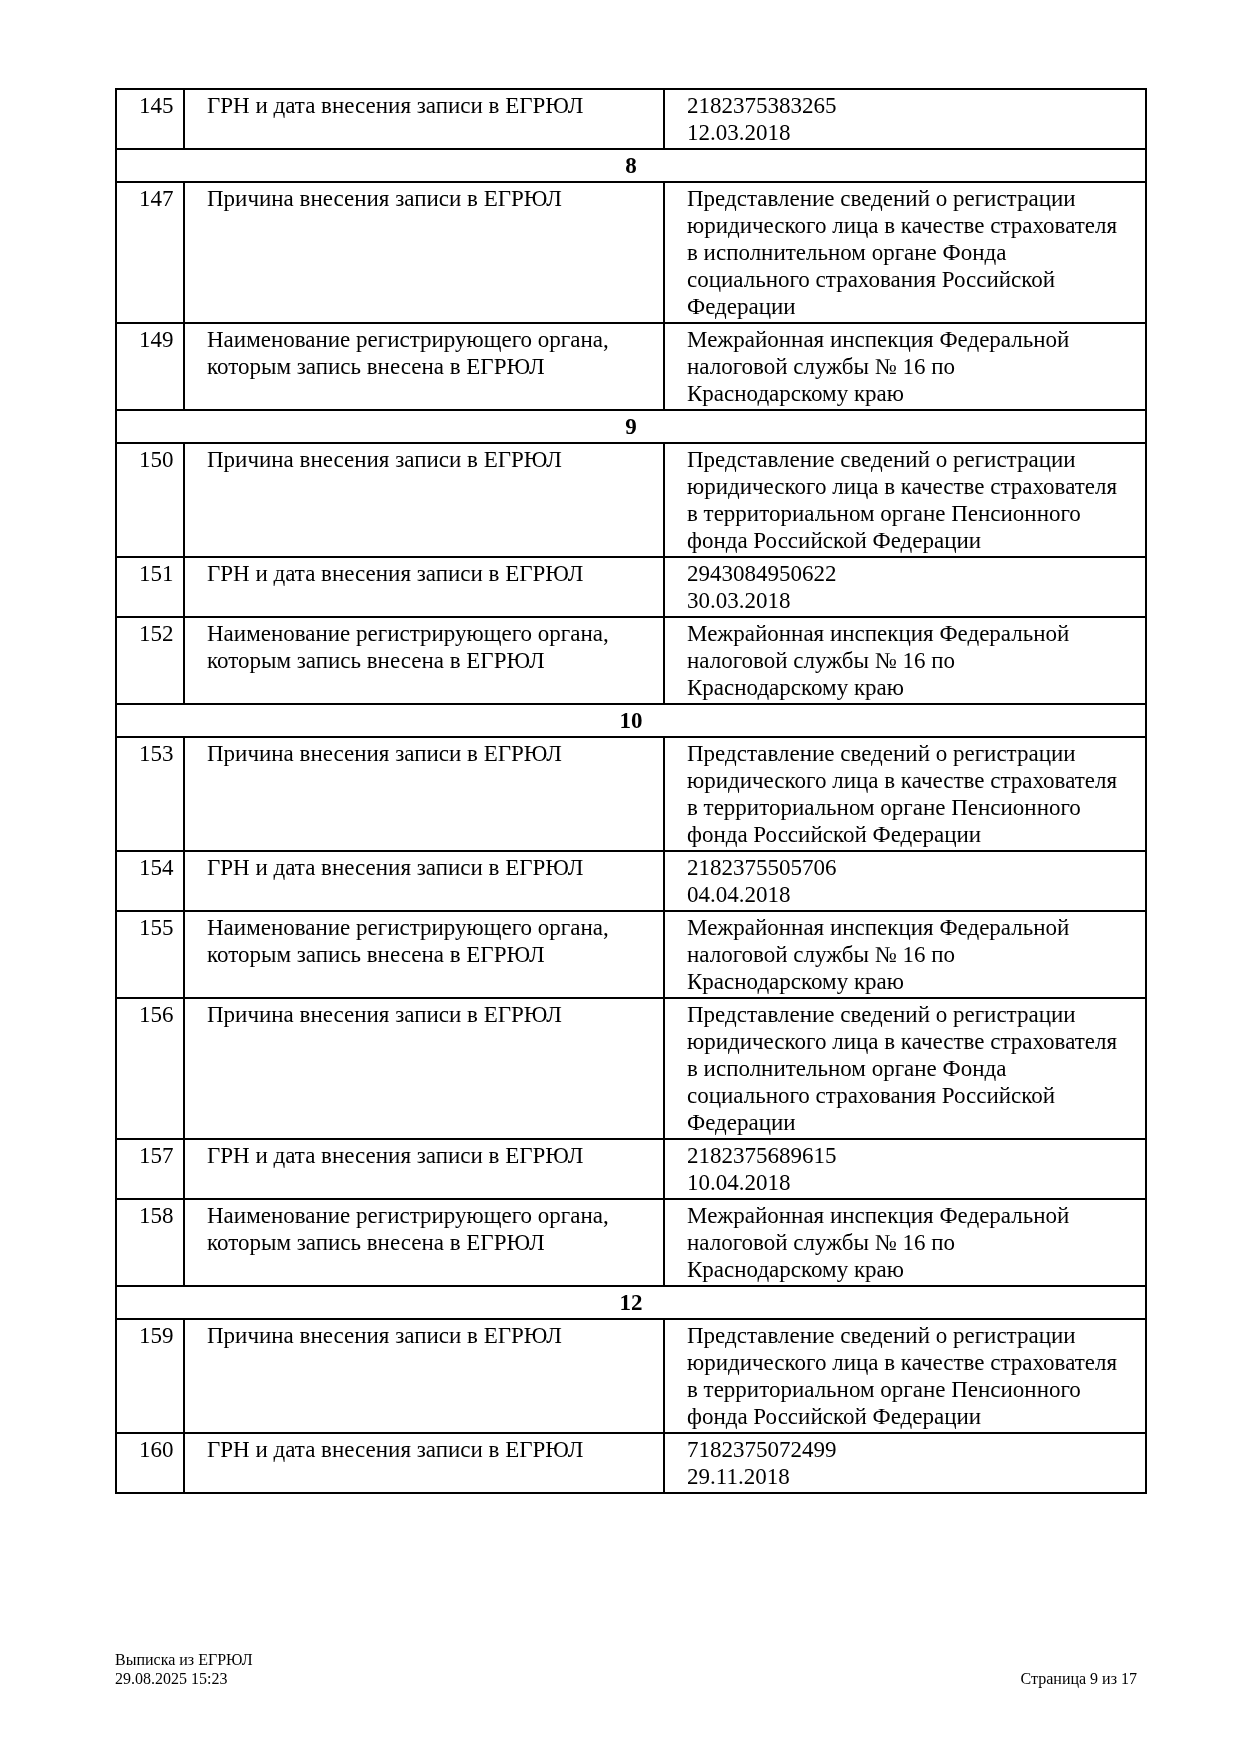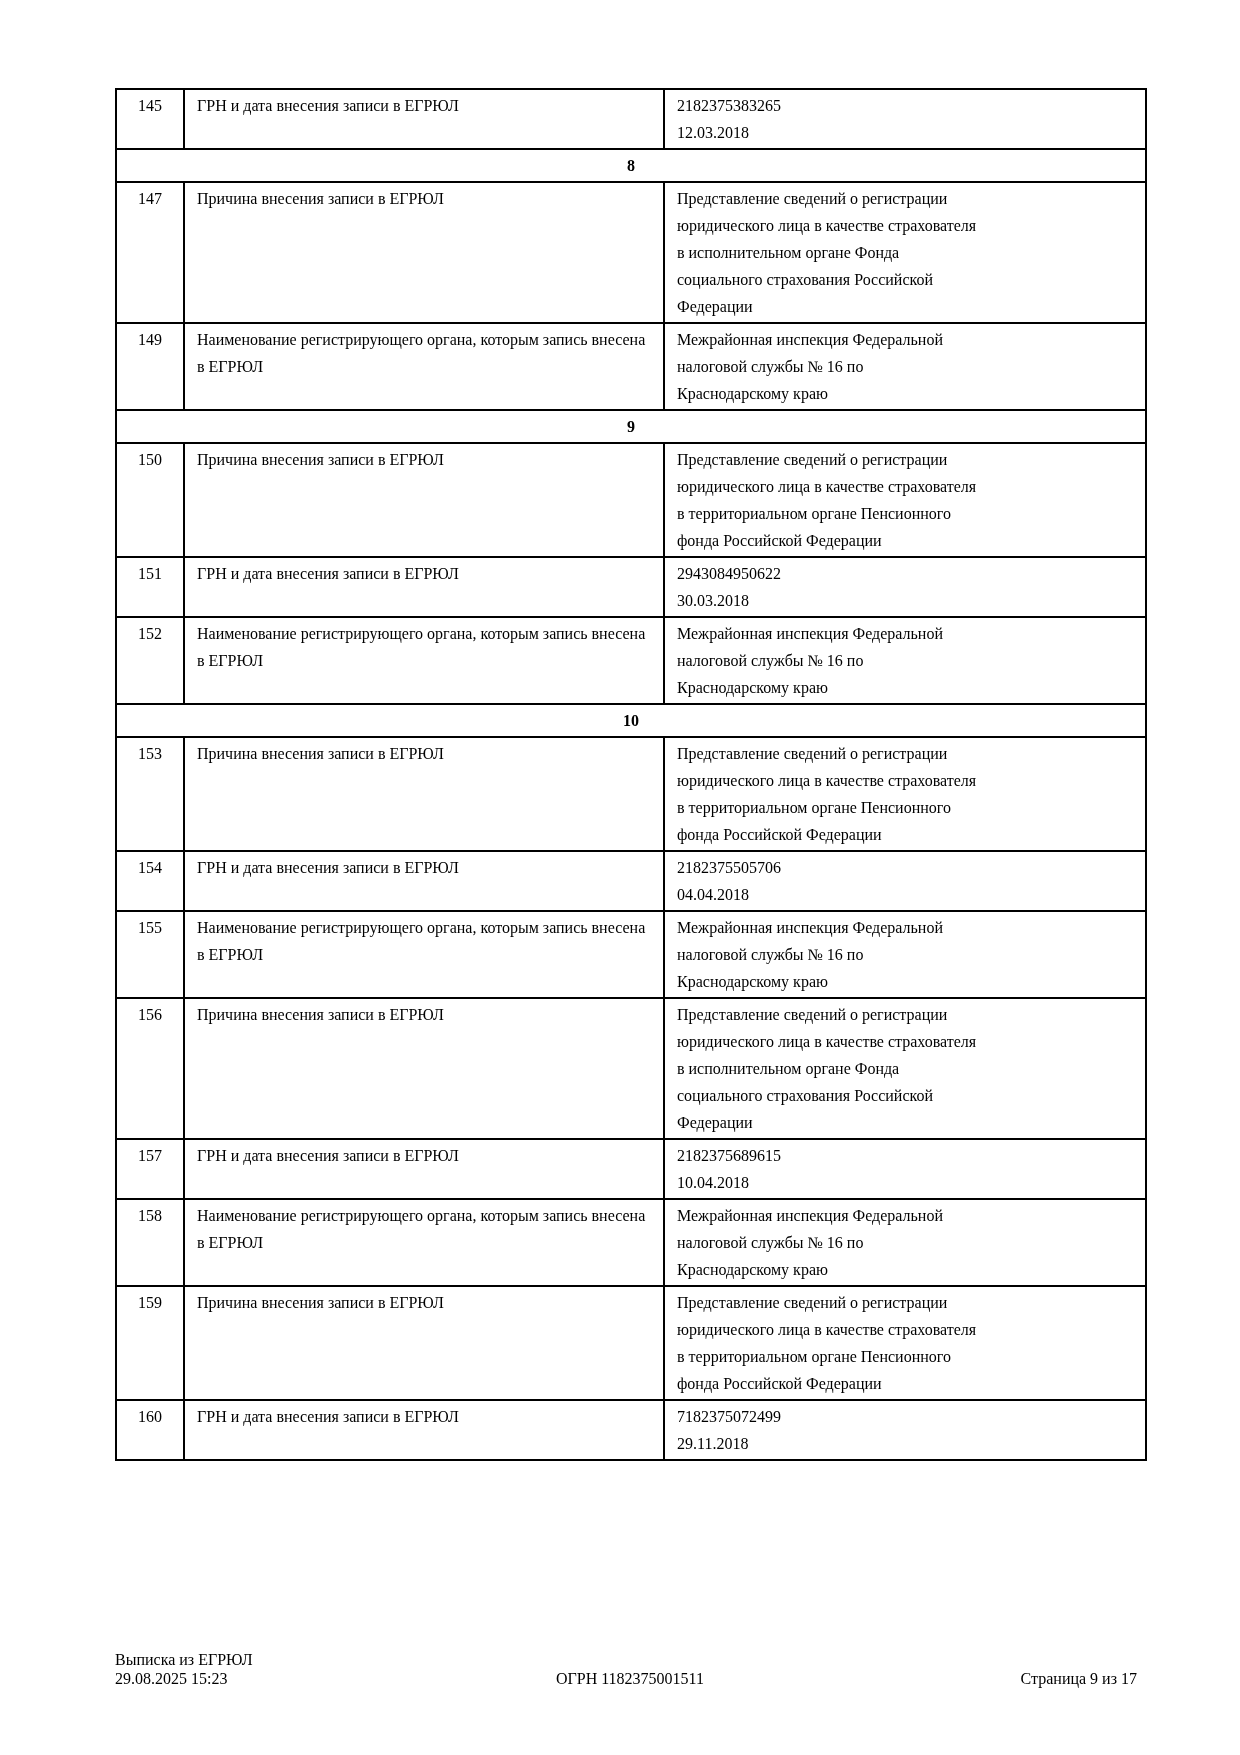--- a/index.html
+++ b/index.html
@@ -22,23 +22,23 @@
     position: absolute;
     left: 115px;
     top: 88px;
     width: 1030px;
     border-collapse: collapse;
     table-layout: fixed;
   }
   table.doc-table td {
     border: 2px solid #000000;
     vertical-align: top;
-    font-size: 16px;
+    font-size: 23px;
     line-height: 27px;
-    padding: 2px 12px;
+    padding: 2px 22px;
     overflow: hidden;
   }
   td.num-cell {
     text-align: center;
     padding: 2px 2px;
   }
   td.label-cell {}
   td.value-cell {}
   td.section-cell {
     text-align: center;
@@ -198,20 +198,23 @@
         <tr>
           <td class="num-cell">158</td>
           <td class="label-cell">Наименование регистрирующего органа, которым запись внесена в ЕГРЮЛ</td>
           <td class="value-cell">
             <div>Межрайонная инспекция Федеральной</div>
             <div>налоговой службы № 16 по</div>
             <div>Краснодарскому краю</div>
           </td>
         </tr>
         <tr>
+          <td colspan="3" class="section-cell">12</td>
+        </tr>
+        <tr>
           <td class="num-cell">159</td>
           <td class="label-cell">Причина внесения записи в ЕГРЮЛ</td>
           <td class="value-cell">
             <div>Представление сведений о регистрации</div>
             <div>юридического лица в качестве страхователя</div>
             <div>в территориальном органе Пенсионного</div>
             <div>фонда Российской Федерации</div>
           </td>
         </tr>
         <tr>
@@ -223,17 +226,16 @@
           </td>
         </tr>
       </tbody>
   </table>
 
   <div class="footer">
     <div class="footer-left">
       <div>Выписка из ЕГРЮЛ</div>
       <div>29.08.2025 15:23</div>
     </div>
-    <div class="footer-center">ОГРН 1182375001511</div>
     <div class="footer-right">Страница 9 из 17</div>
   </div>
 
 </div>
 
 </body></html>

